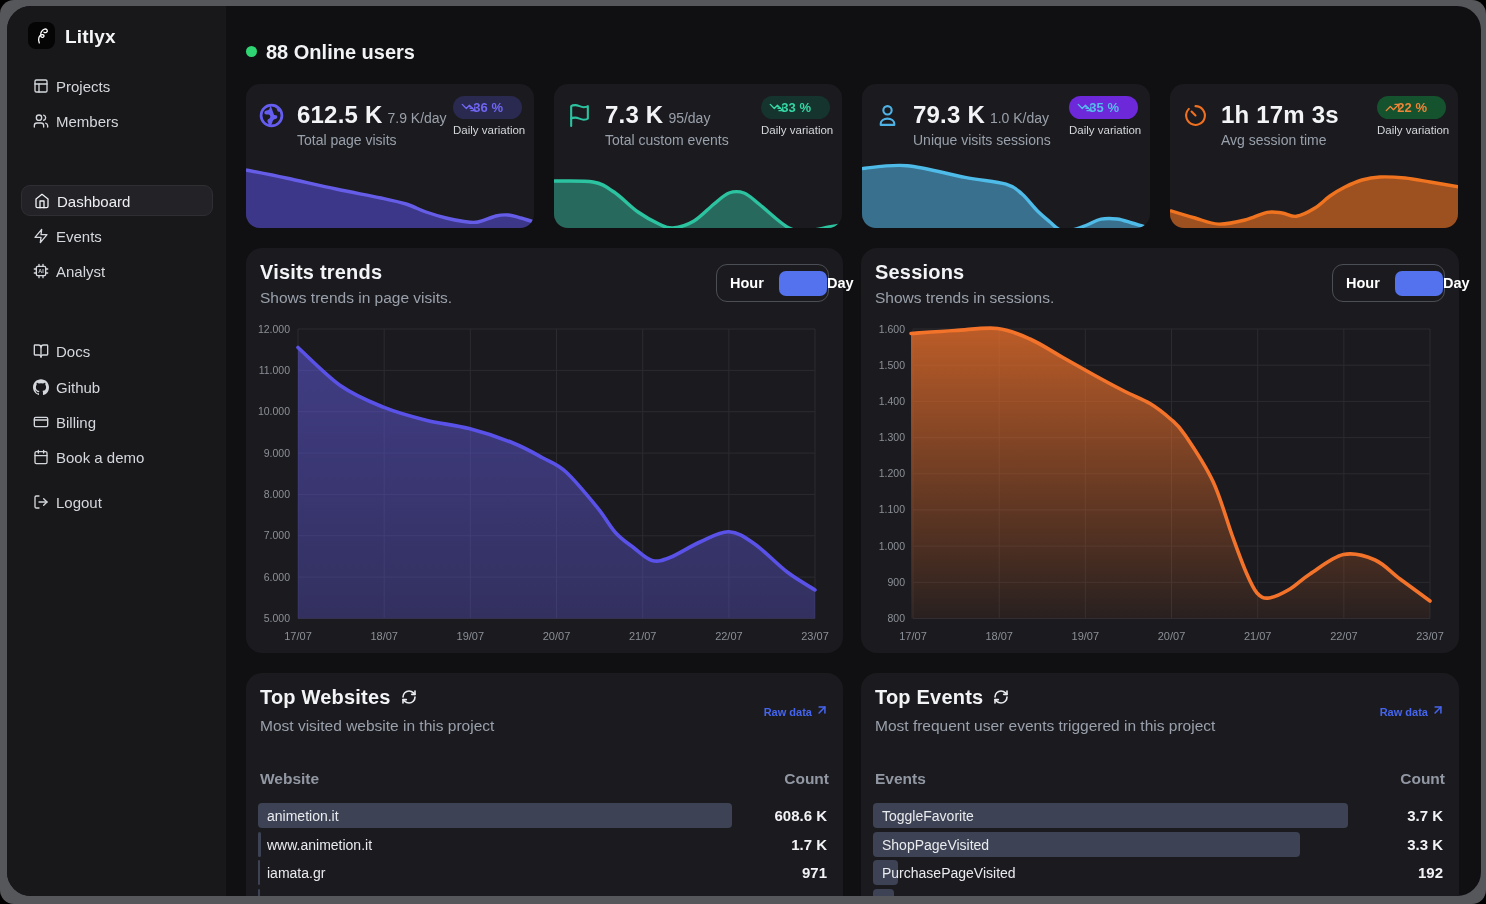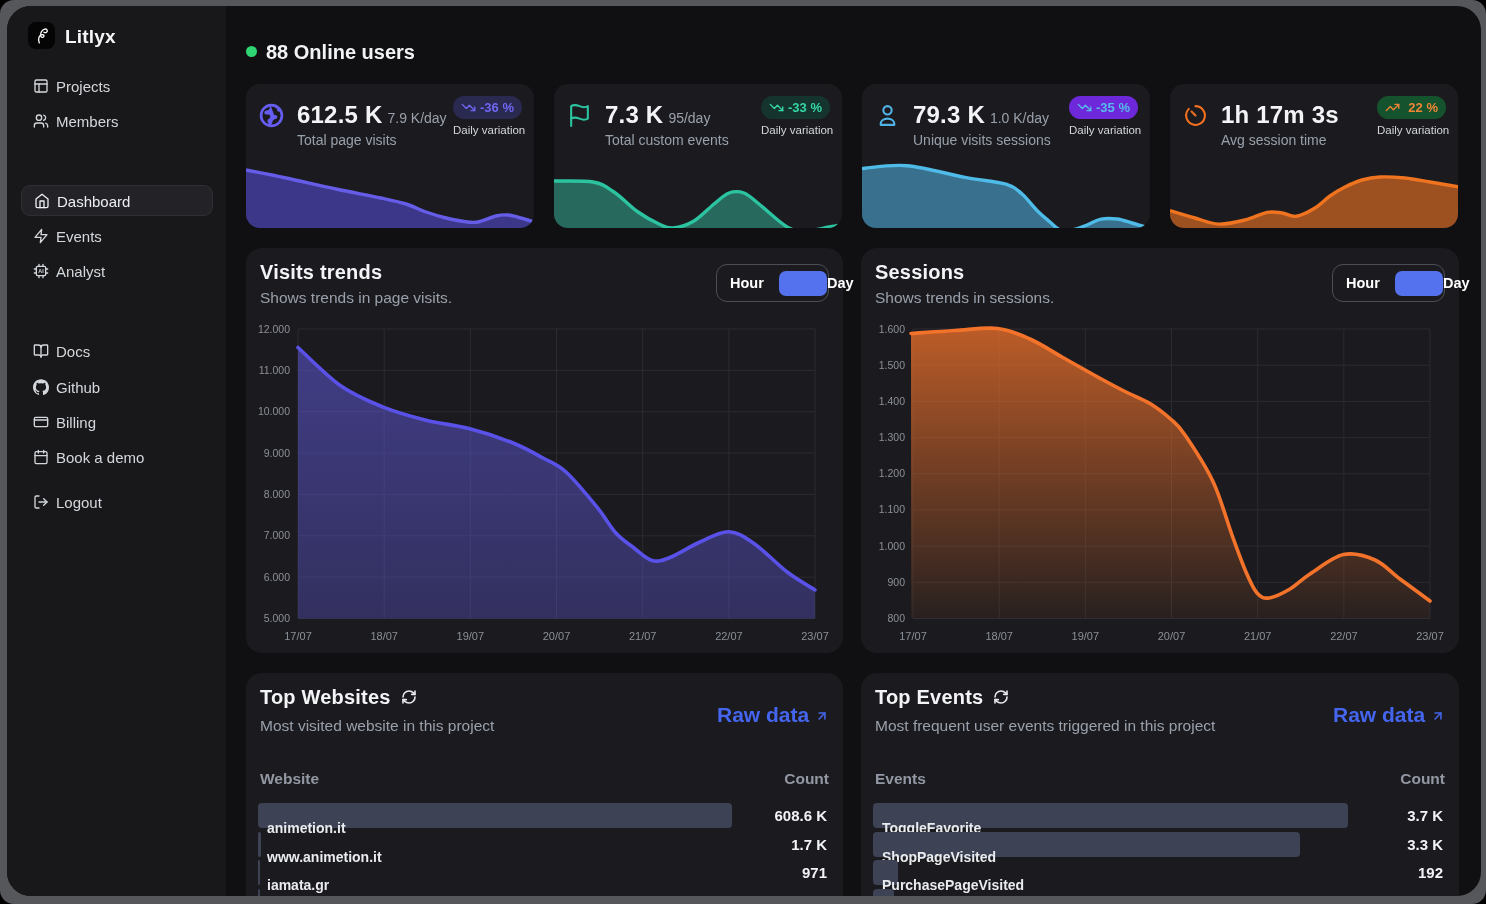--- a/index.html
+++ b/index.html
@@ -23,37 +23,37 @@
 .online .t { position:absolute; left:20px; top:0; white-space:nowrap; }
 
 .scard { position:absolute; top:78px; width:288px; height:144px; background:#1b1b1f; border-radius:14px; overflow:hidden; }
 .scard .ic { position:absolute; left:13px; top:19px; width:25px; height:25px; }
 .scard .numrow { position:absolute; left:51px; top:17px; white-space:nowrap; display:flex; align-items:baseline; }
 .scard .big { font-size:24px; font-weight:700; color:#f3f4f6; letter-spacing:.2px; }
 .scard .per { font-size:14px; font-weight:400; color:#9aa0ab; margin-left:5px; }
 .scard .cap { position:absolute; left:51px; top:48px; font-size:14px; color:#98a0ab; white-space:nowrap; }
 .badge { position:absolute; right:12px; top:12px; width:69px; height:23px; border-radius:12px; font-size:13px; font-weight:700; }
 .badge svg { position:absolute; left:7px; top:4px; width:17px; height:15px; }
-.badge span { position:absolute; right:8px; top:4px; }
+.badge span { position:absolute; right:19px; top:4px; }
 .dvar { position:absolute; right:12px; top:40px; width:69px; text-align:center; font-size:11.5px; color:#d3d6db; white-space:nowrap; }
 .spark { position:absolute; left:0; bottom:-6px; width:288px; height:78px; }
 
 .bcard { position:absolute; background:#1b1b1f; border-radius:16px; }
 .bcard .title { position:absolute; left:14px; top:13px; font-size:20px; font-weight:700; color:#f3f4f6; letter-spacing:.2px; white-space:nowrap; }
 .bcard .sub { position:absolute; left:14px; top:41px; font-size:15.5px; color:#99a0ab; white-space:nowrap; }
 .toggle { position:absolute; top:16px; width:113px; height:38px; border:1px solid #4b4e55; border-radius:11px; }
 .toggle .hour { position:absolute; left:13px; top:10px; font-size:14.5px; font-weight:700; color:#fff; }
 .toggle .day { position:absolute; left:62px; top:6px; width:44px; height:25px; background:#5472ee; border-radius:7px; color:#fff; font-size:14.5px; font-weight:700; text-align:center; line-height:25px;padding-left:48px; }
 
 .thead { position:absolute; font-size:15.5px; font-weight:700; color:#9298a3; }
 .trow { position:absolute; left:12px; height:25px; }
 .tbar { position:absolute; left:0; top:0; height:25px; background:#3d4354; border-radius:4px; }
-.tlabel { position:absolute; left:9px; top:5px; font-size:14px; font-weight:700; color:#e9ebee; white-space:nowrap;margin-top:12px; }
+.tlabel { position:absolute; left:9px; top:5px; font-size:14px; font-weight:400; color:#e9ebee; white-space:nowrap; }
 .tcount { position:absolute; top:4px; font-size:15px; font-weight:700; color:#f2f3f5; white-space:nowrap; }
-.rawdata { position:absolute; font-size:21px; font-weight:700; color:#4565ee; white-space:nowrap; }
+.rawdata { position:absolute; font-size:11px; font-weight:700; color:#4565ee; white-space:nowrap; }
 .refresh { display:inline-block; vertical-align:-1px; margin-left:10px; }
 </style>
 </head>
 <body>
 <div class="frame">
     <div class="win">
 
 <div class="side">
   <div class="logo-box">
           <svg viewBox="0 0 24 24" style="position:absolute;left:3px;top:3px;width:21px;height:21px" fill="none" stroke="#fff" stroke-width="1.5" stroke-linecap="round" stroke-linejoin="round">

